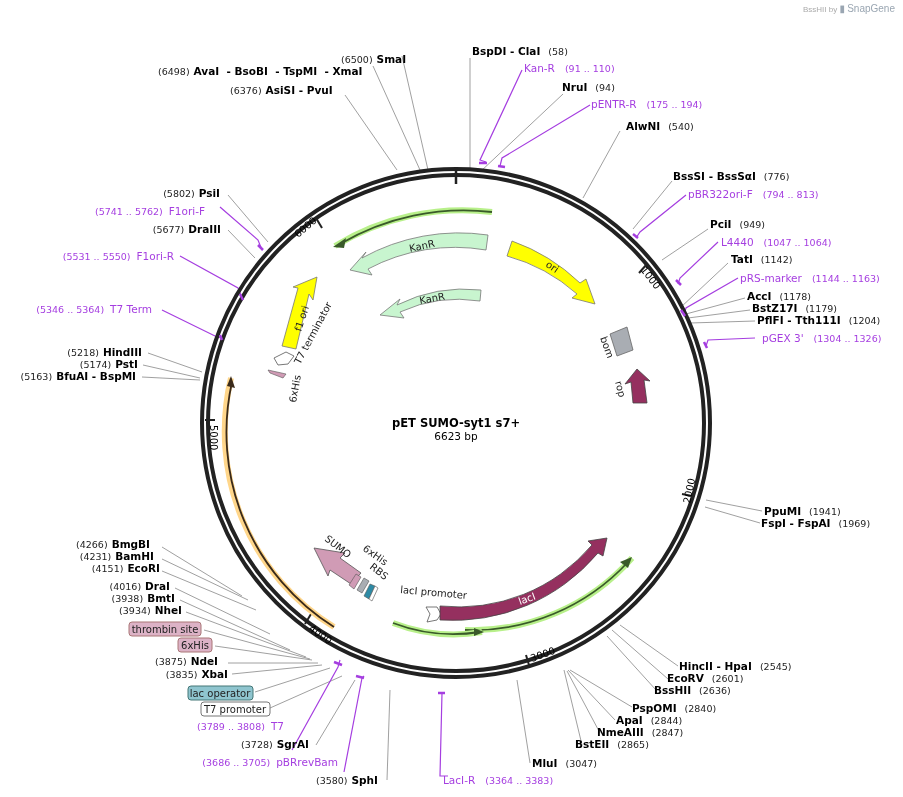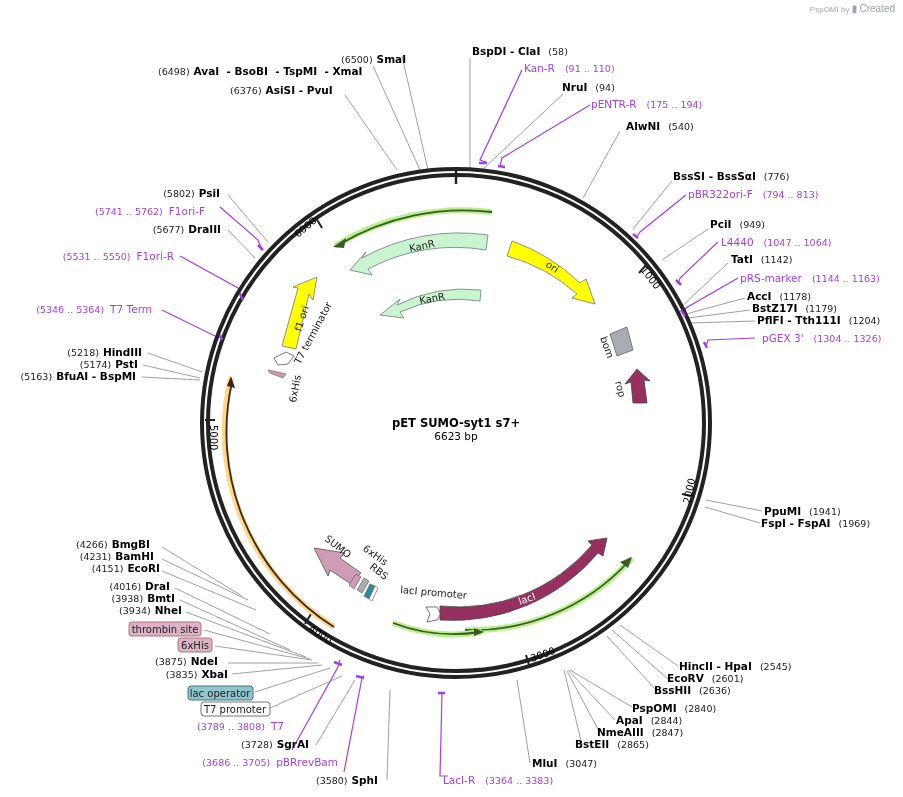--- a/index.html
+++ b/index.html
@@ -13,23 +13,23 @@
   .primpos{font-size:9.5px;fill:#a53ee0;}
   .feat{font-size:10px;fill:#222;}
   .title{font-size:11.5px;font-weight:bold;fill:#000;}
   .sub{font-size:10.5px;fill:#000;}
   .tick{font-size:10px;fill:#000;}
 </style>
 </head>
 <body>
 
 <div class="credit">
-  <span>PspOMI by</span>
+  <span>BssHII by</span>
   <b>▮</b>
-  <b>Created</b>
+  <b>SnapGene</b>
 </div>
 
 <svg id="map" width="903" height="797" viewBox="0 0 903 797">
   <defs>
     <filter id="glowG">
         <feGaussianBlur stdDeviation="1.5"></feGaussianBlur>
       </filter>
   </defs>
 
   <g stroke="#888" stroke-width="0.8" fill="none">

